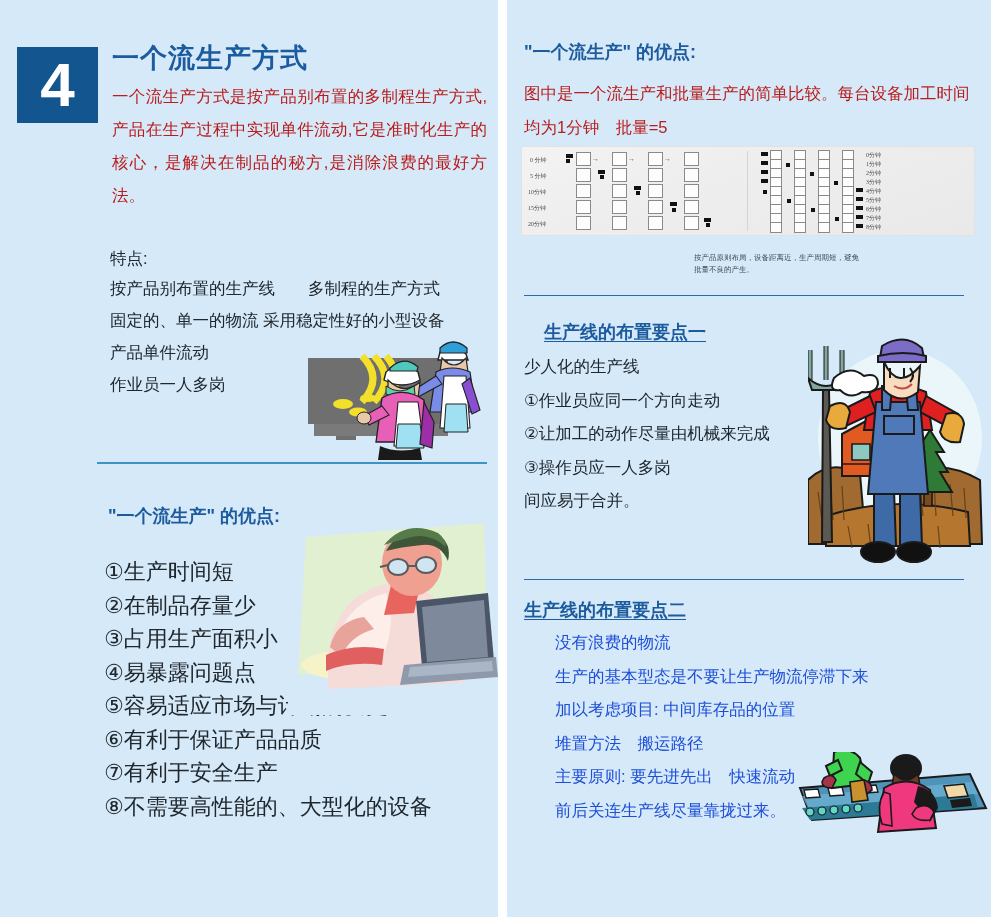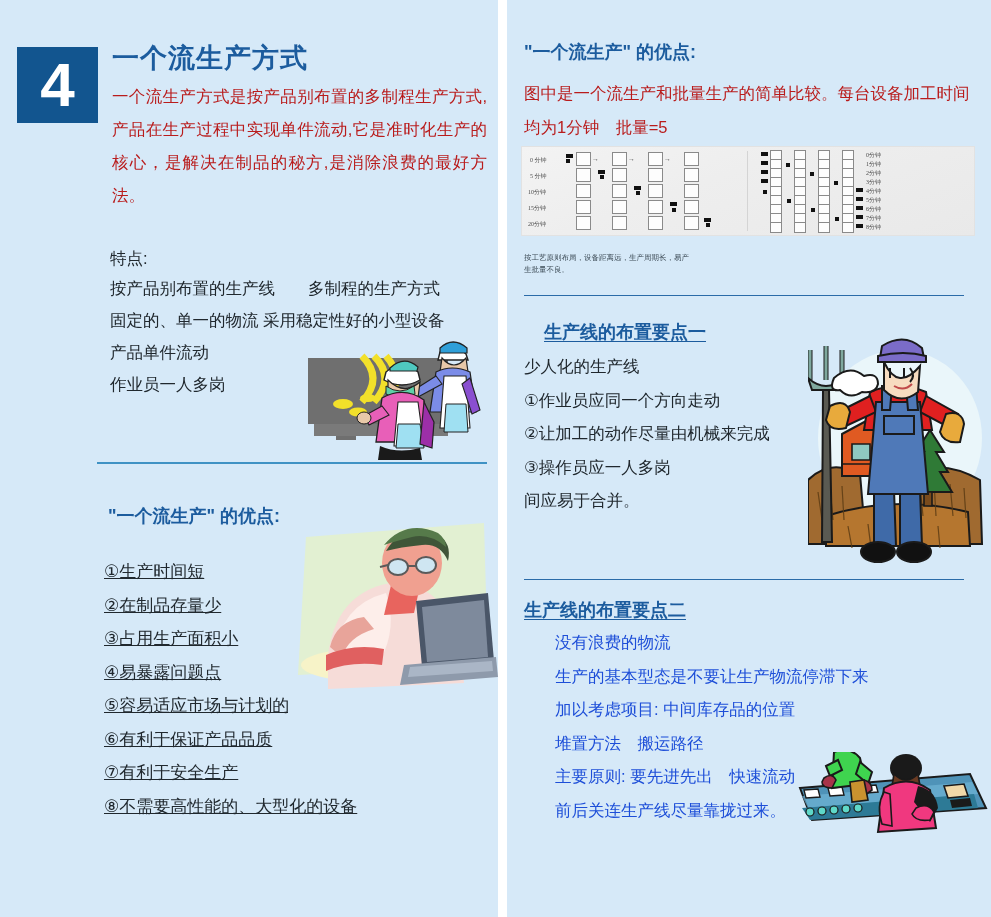--- a/index.html
+++ b/index.html
@@ -122,24 +122,23 @@
   .sec-head.u { text-decoration: underline; text-underline-offset: 3px; }
 
   .adv-head {
     position: absolute;
     left: 108px; top: 504px;
   }
   .adv-list {
     position: absolute;
     left: 104px; top: 555px;
     width: 390px;
-    font-size: 17px;
+    font-size: 22px;
     line-height: 33.5px;
     color: #20282e;
-    text-decoration: underline;
   }
   .adv-list .li { white-space: nowrap; }
 
   
   .cmp-head {
     position: absolute;
     left: 524px; top: 40px;
   }
   .cmp-para {
     position: absolute;
@@ -462,21 +461,21 @@
       <div class="dg-dot w" style="left:108px; top:68px;"></div>
 
       <div class="dg-box sm" style="left:22px; top:75px;"></div>
       <div class="dg-box sm" style="left:46px; top:75px;"></div>
       <div class="dg-box sm" style="left:70px; top:75px;"></div>
       <div class="dg-box sm" style="left:94px; top:75px;"></div>
       <div class="dg-dot w" style="left:108px; top:77px;"></div>
     </div>
   </div>
 
-  <div class="cap cap-a">按工艺原则布局，设备距离远，生产周期长，易产生批量不良。</div>
+  <div class="cap cap-b">按产品原则布局，设备距离近，生产周期短，避免批量不良的产生。</div>
 
   <div class="hr-right-1"></div>
 
   <div class="sec-head u p1-head">生产线的布置要点一</div>
   <div class="p1-body">
     <div class="li">少人化的生产线</div>
     <div class="li">①作业员应同一个方向走动</div>
     <div class="li">②让加工的动作尽量由机械来完成</div>
     <div class="li">③操作员应一人多岗</div>
     <div class="li">间应易于合并。</div>

